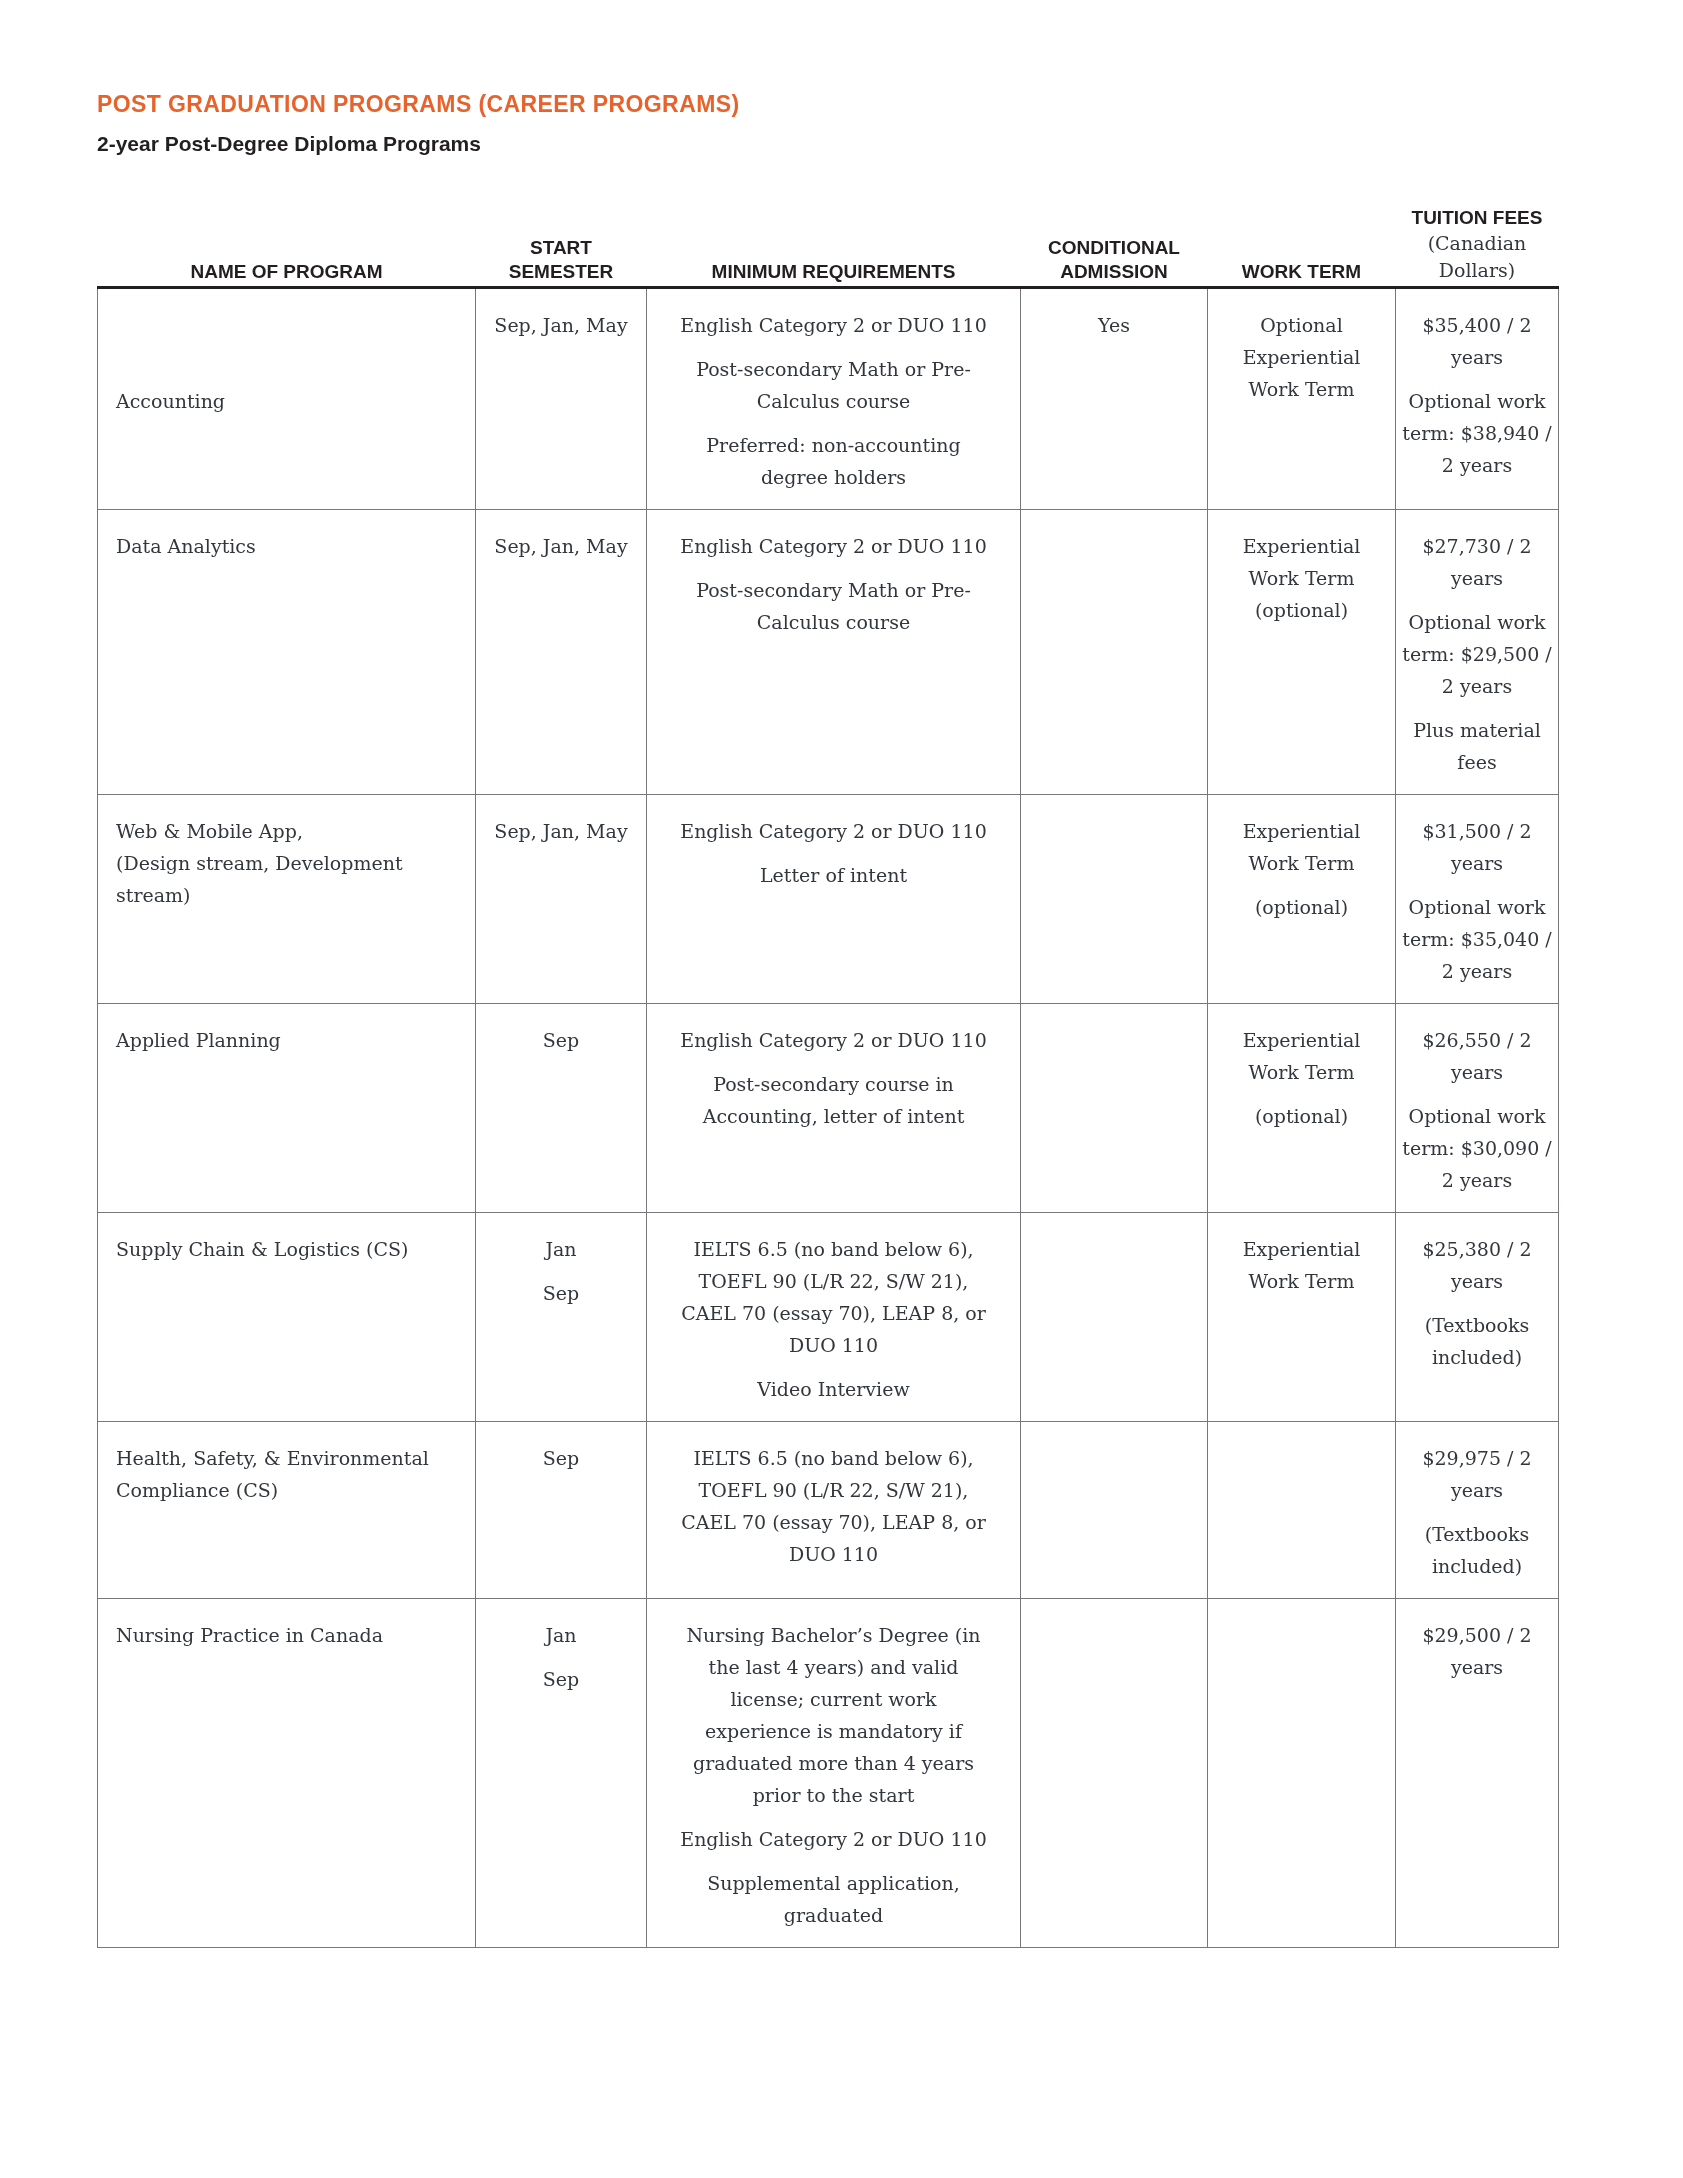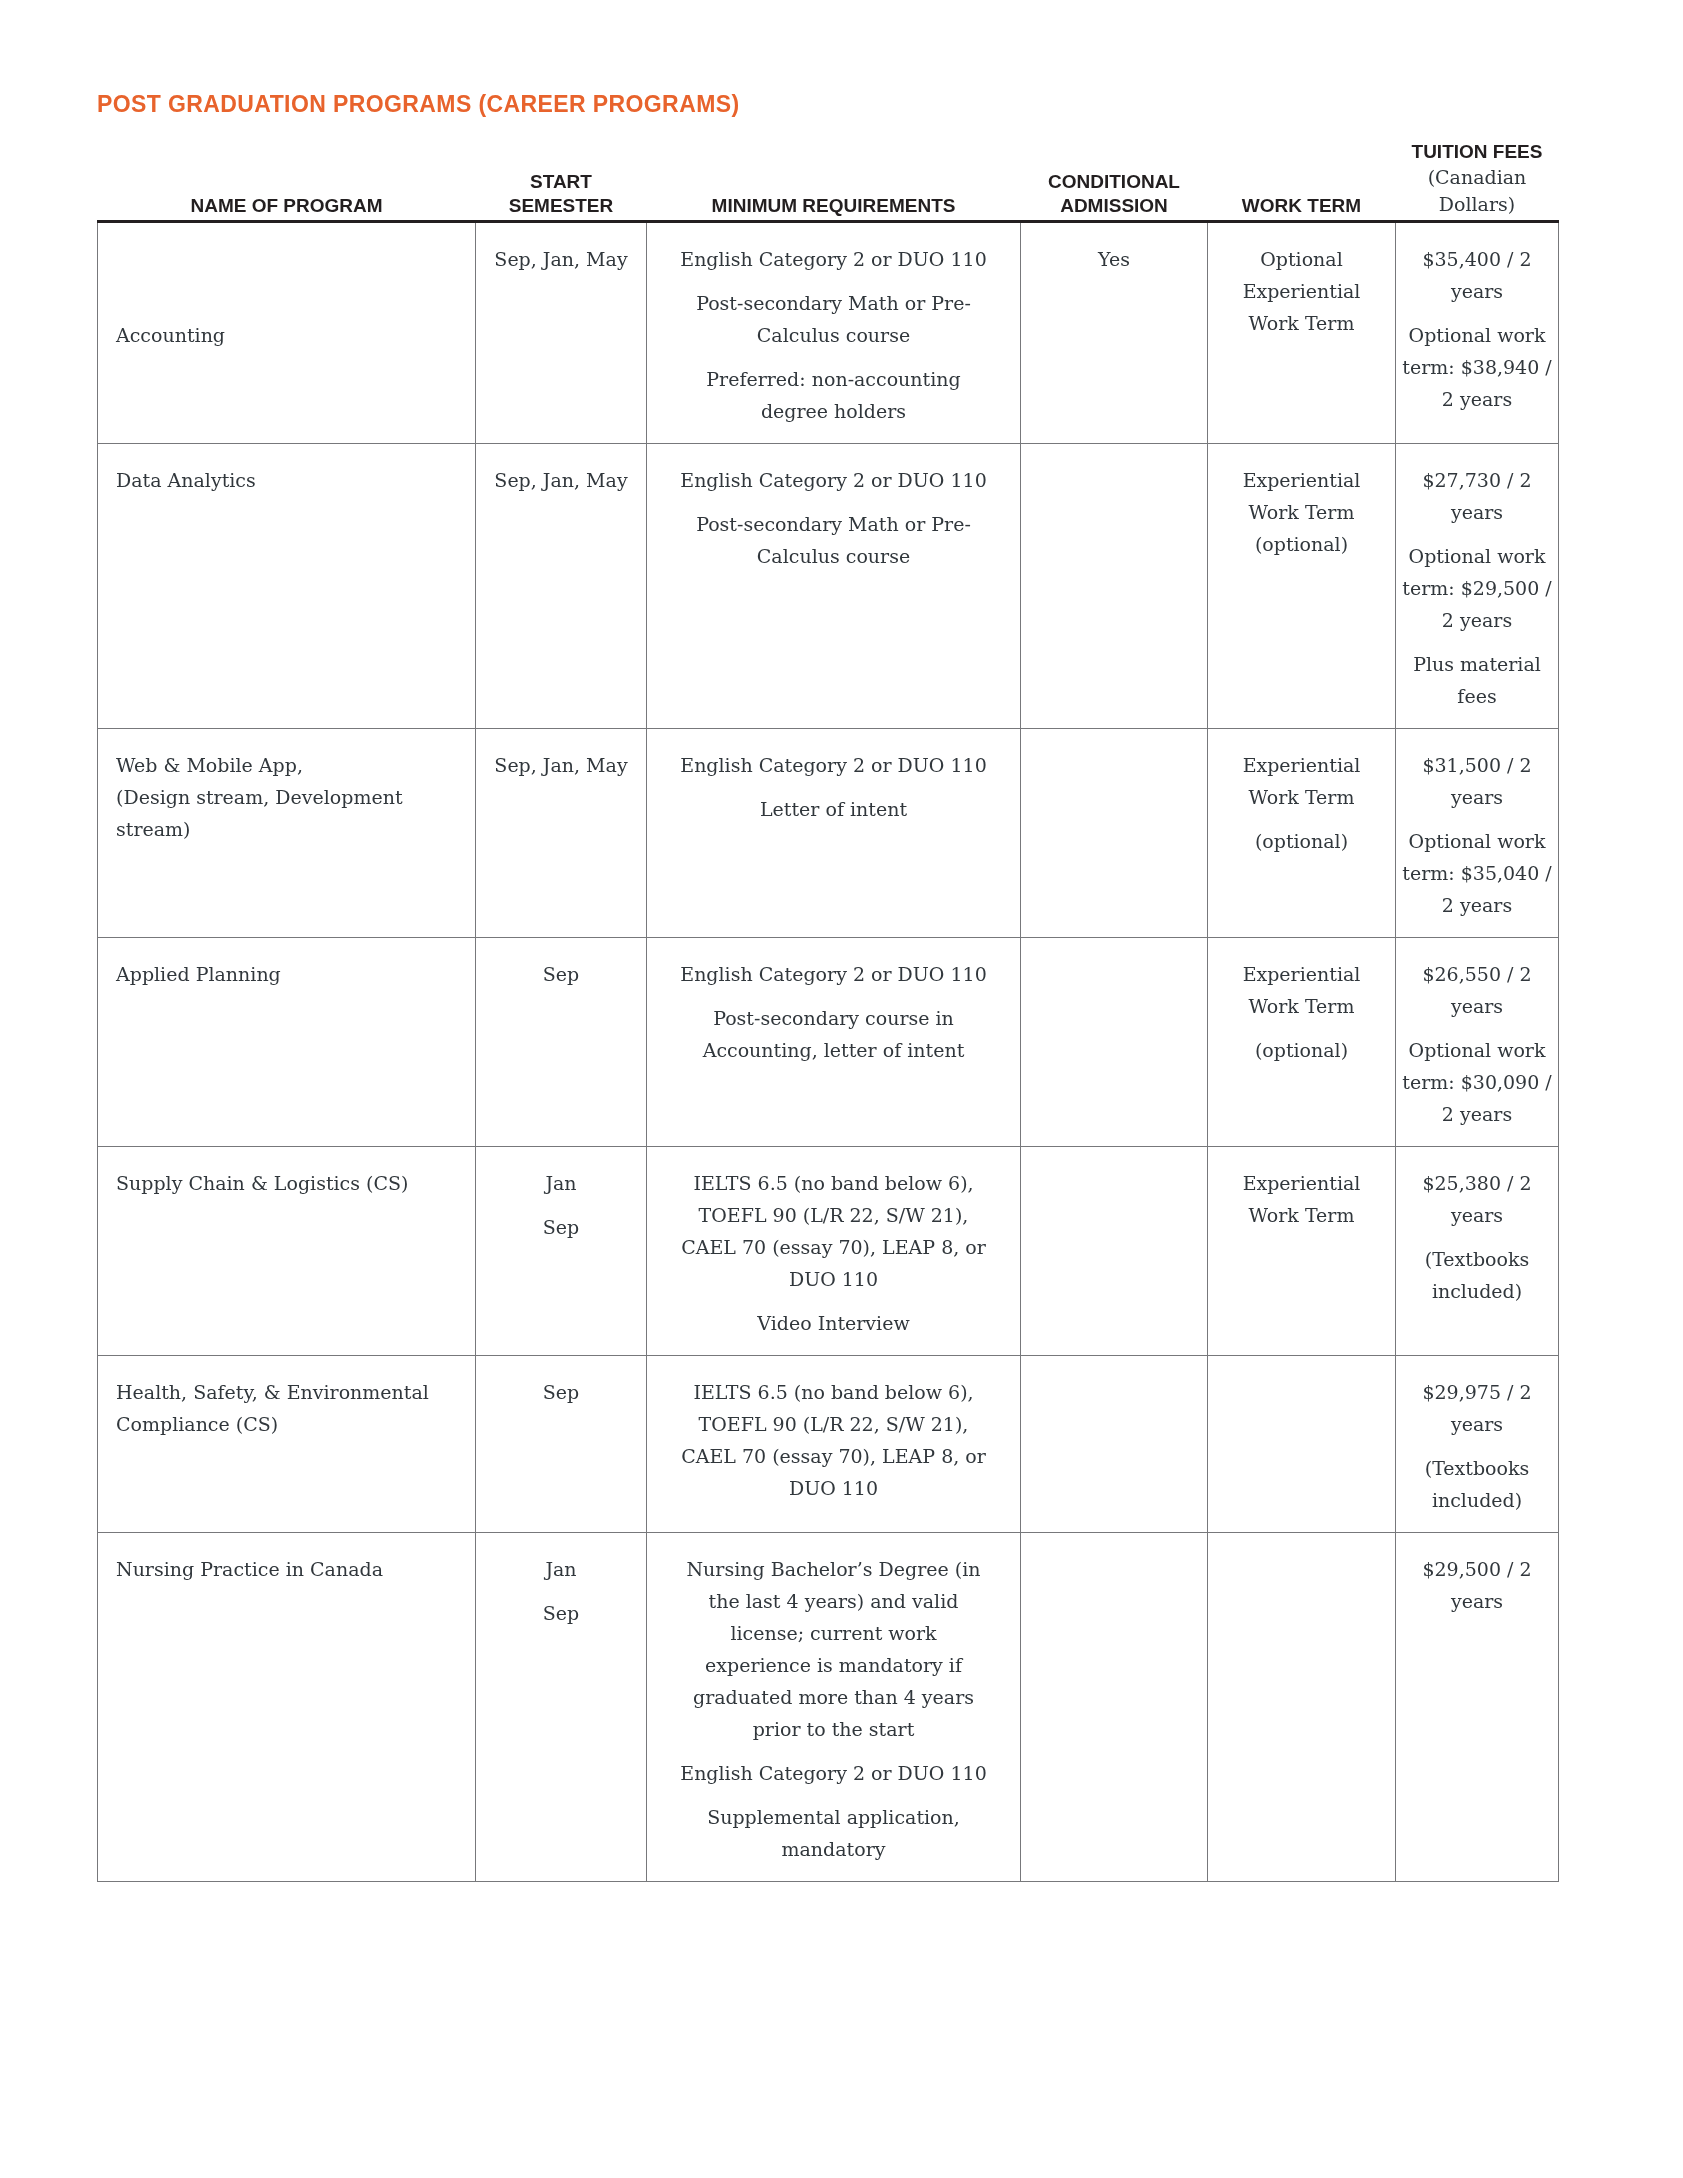--- a/index.html
+++ b/index.html
@@ -86,20 +86,21 @@
   tr.r7 { height: 162px; }
   tr.r8 { height: 131px; }
   tr.r9 { height: 215px; }
 </style>
 </head>
 <body>
 
 <div class="page">
 
   <h1 class="doc-title">POST GRADUATION PROGRAMS (CAREER PROGRAMS)</h1>
+  <h2 class="doc-subtitle">2-year Post-Degree Diploma Programs</h2>
 
   <table class="programs">
     <colgroup>
       <col style="width:378px">
         <col style="width:171px">
         <col style="width:374px">
       <col style="width:187px">
         <col style="width:188px">
         <col style="width:163px">
     </colgroup>
@@ -244,21 +245,21 @@
         <td class="c-name">
             <p>Nursing Practice in Canada</p>
           </td>
         <td class="c-start">
             <p>Jan</p>
             <p>Sep</p>
           </td>
         <td class="c-req">
             <p>Nursing Bachelor’s Degree (in the last 4 years) and valid license; current work experience is mandatory if graduated more than 4 years prior to the start</p>
             <p>English Category 2 or DUO 110</p>
-            <p>Supplemental application, mandatory</p>
+            <p>Supplemental application, graduated</p>
           </td>
         <td class="c-cond"></td>
         <td class="c-work"></td>
         <td class="c-fees">
             <p>$29,500 / 2 years</p>
           </td>
       </tr>
     </tbody>
   </table>
 </div>

